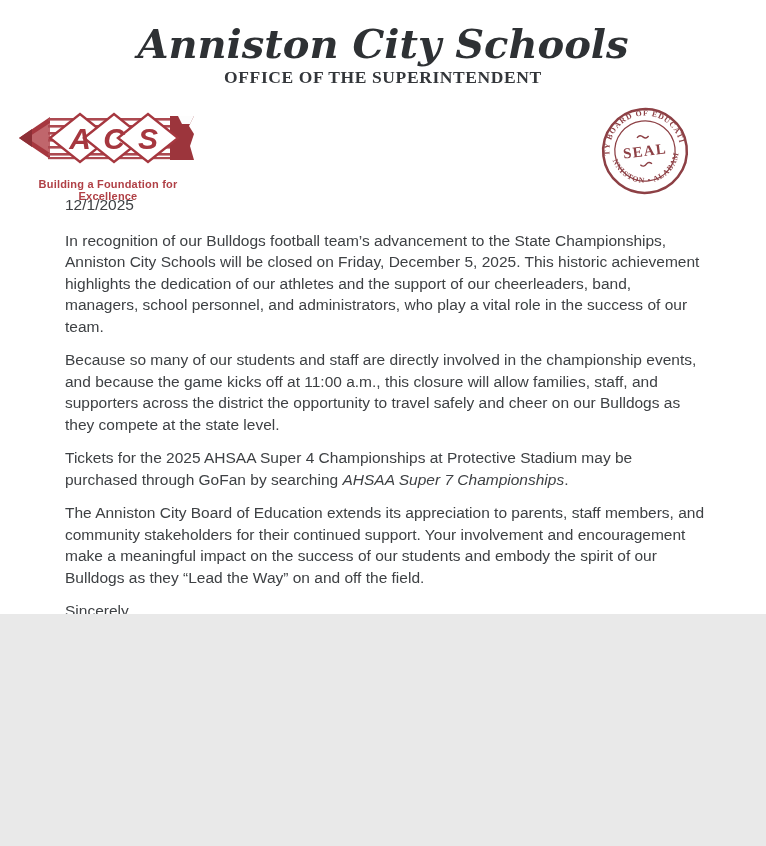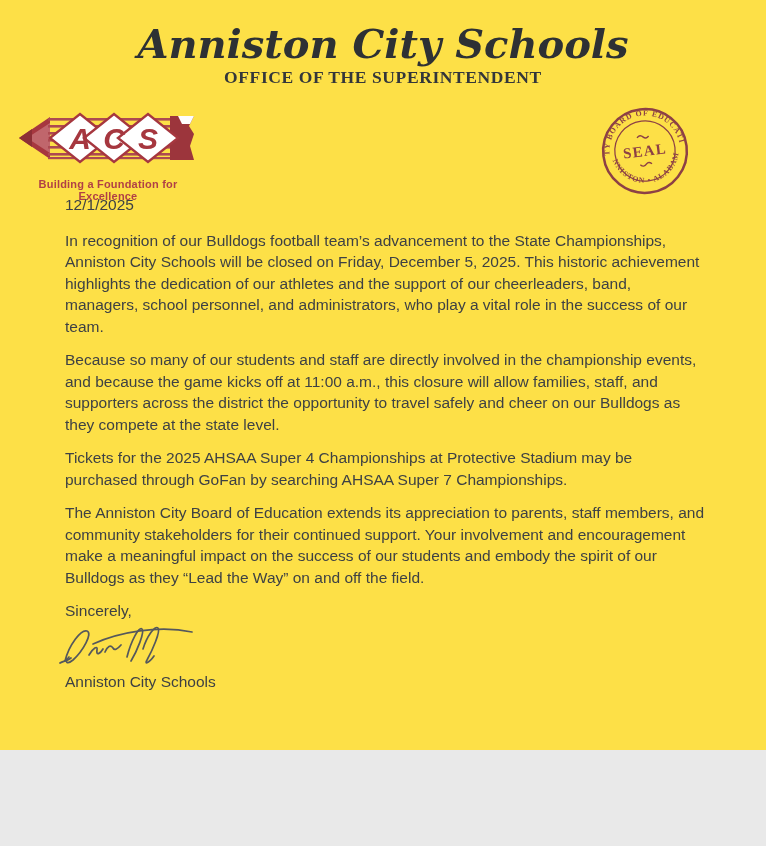--- a/index.html
+++ b/index.html
@@ -1,22 +1,22 @@
 <!DOCTYPE html>
 <html><head>
 <meta charset="utf-8">
 <style>
   * { margin: 0; padding: 0; box-sizing: border-box; }
   html, body { background: #e9e9e9; }
   .page {
     position: relative;
     width: 766px;
-    height: 750px;
+    height: 614px;
     margin: 0 auto;
-    background: #fde047;
+    background: #ffffff;
     overflow: hidden;
     color: #3e4144;
     font-family: "Liberation Sans", sans-serif;
   }
   .script-title {
     position: absolute;
     top: 20px; left: 0; right: 0;
     text-align: center;
     font-family: "DejaVu Serif", serif;
     font-style: italic;
@@ -60,21 +60,21 @@
     top: 194px; left: 65px;
     width: 642px;
     font-size: 15.5px;
     line-height: 21.5px;
     color: #3e4144;
   }
   .letter-text p { margin: 0 0 12px 0; }
   .date-line { margin-bottom: 14px !important; }
   .salutation { margin-bottom: 14px !important; }
   .para { margin-bottom: 12px !important; }
-  .it { }
+  .it { font-style: italic; }
   .closing { margin-bottom: 0 !important; }
   .signature-svg { display: block; margin: -3px 0 0 -6px; }
   .signer-block p { margin: 0; }
 </style>
 </head>
 <body>
 
 <div class="page">
 
   <h1 class="script-title">Anniston City Schools</h1>

